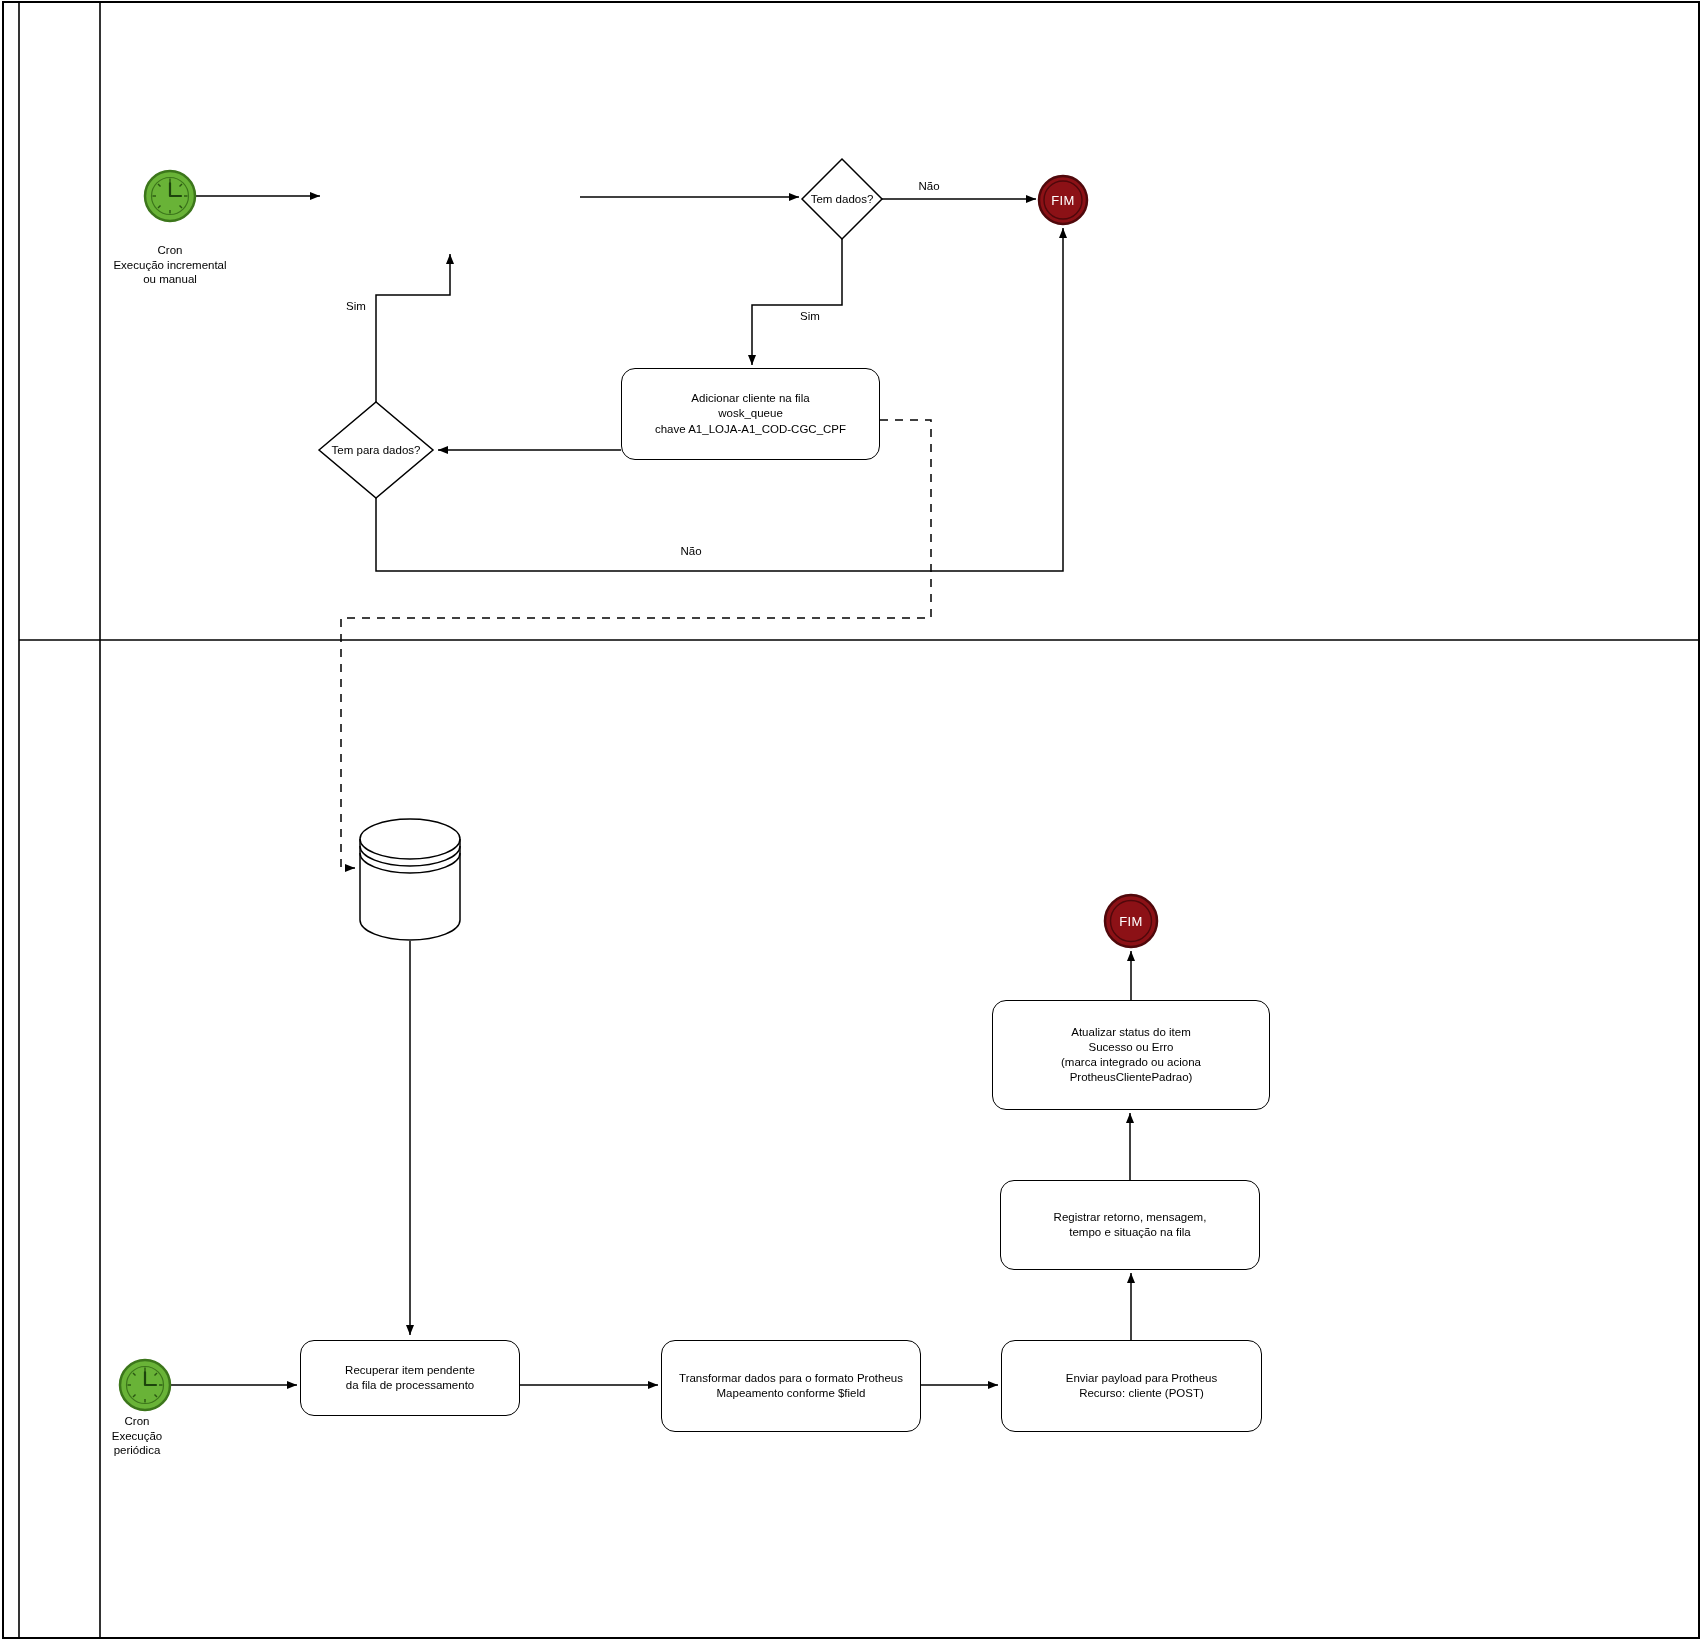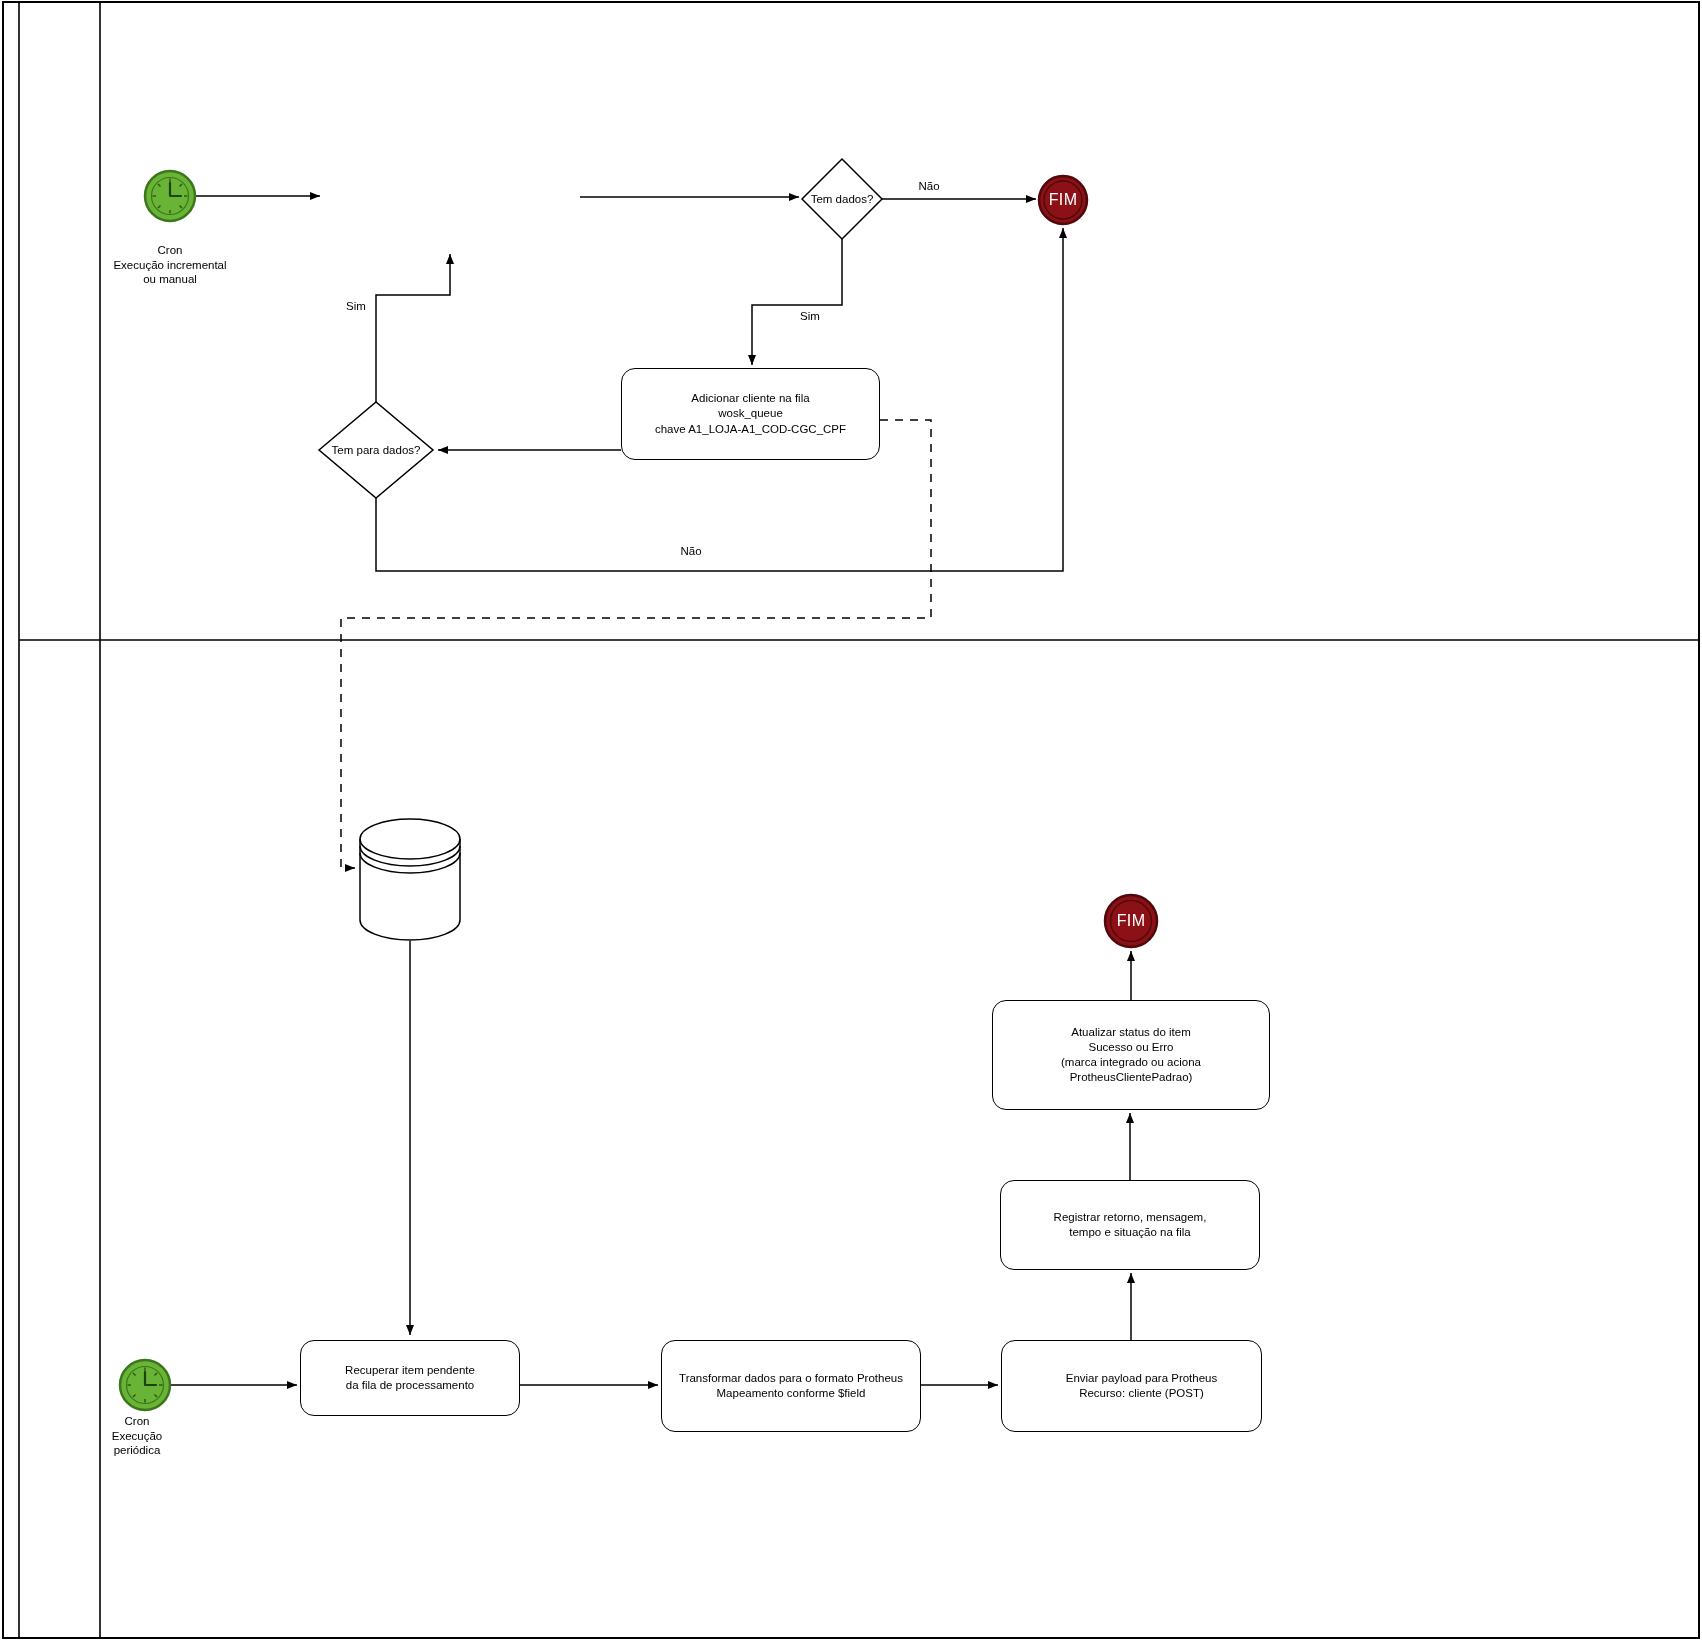--- a/index.html
+++ b/index.html
@@ -20,21 +20,21 @@
   }
   .edge-label{
     position:absolute;z-index:3;font-size:11.5px;transform:translate(-50%,-50%);
     background:#fff;padding:0 3px;white-space:pre;text-align:center;
   }
   .start-label{
     position:absolute;z-index:2;text-align:center;font-size:11.5px;line-height:1.27;
     white-space:pre-line;transform:translateX(-50%);
   }
   .end-label{
-    position:absolute;z-index:3;color:#fff;font-size:16px;letter-spacing:.4px;
+    position:absolute;z-index:3;color:#fff;font-size:13px;letter-spacing:.4px;
     transform:translate(-50%,-50%);
   }
 </style>
 </head>
 <body>
 
 <div class="canvas">
 
   <svg class="wires" width="1702" height="1641" viewBox="0 0 1702 1641">
     <defs>

